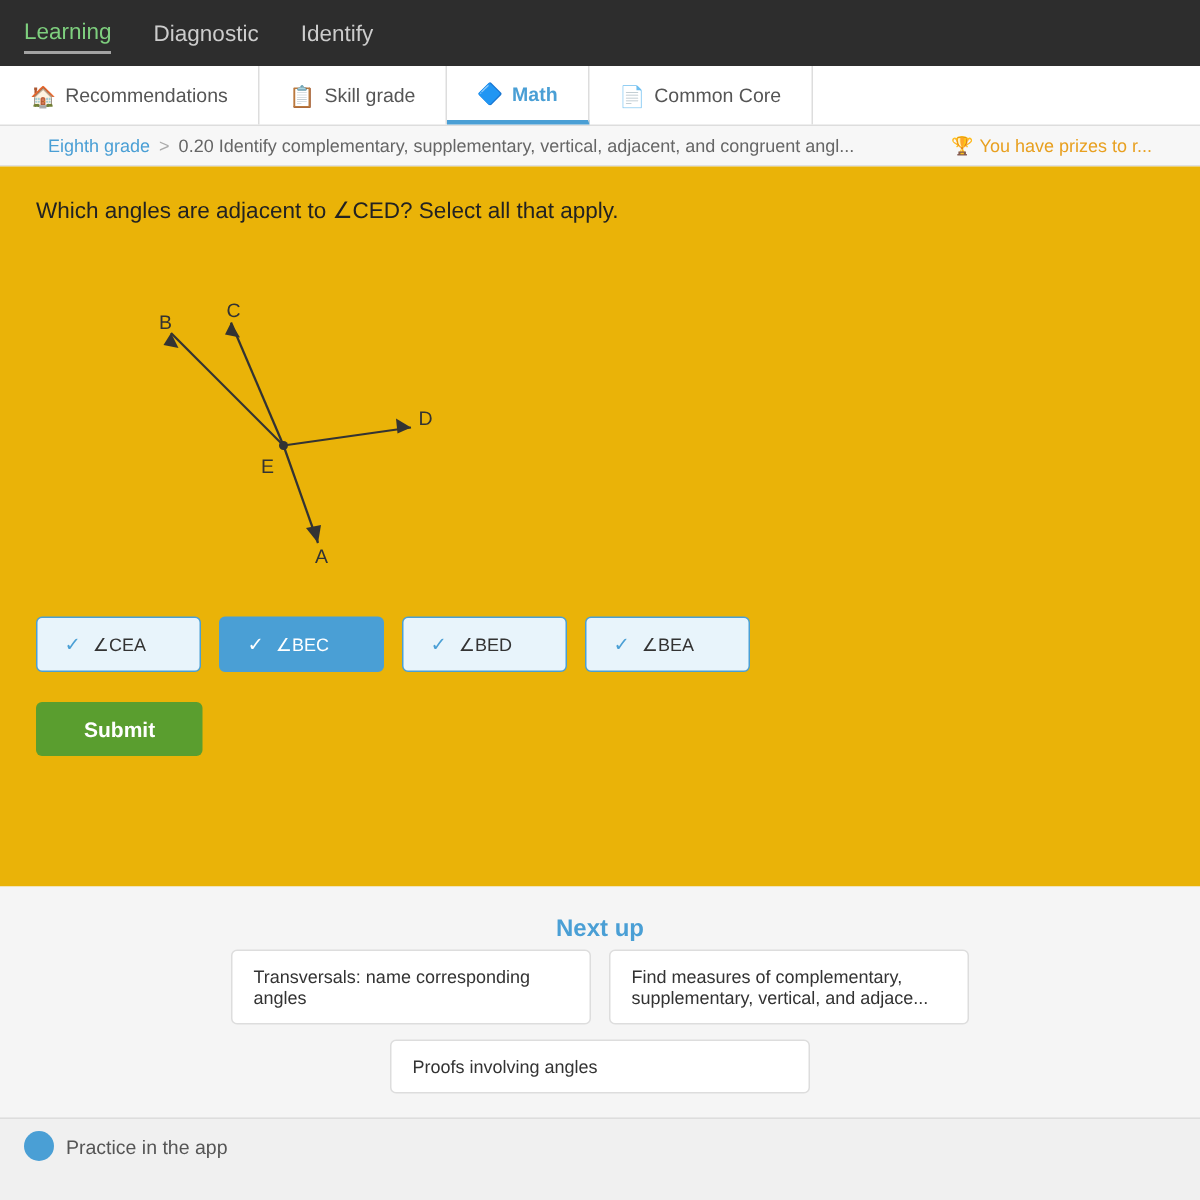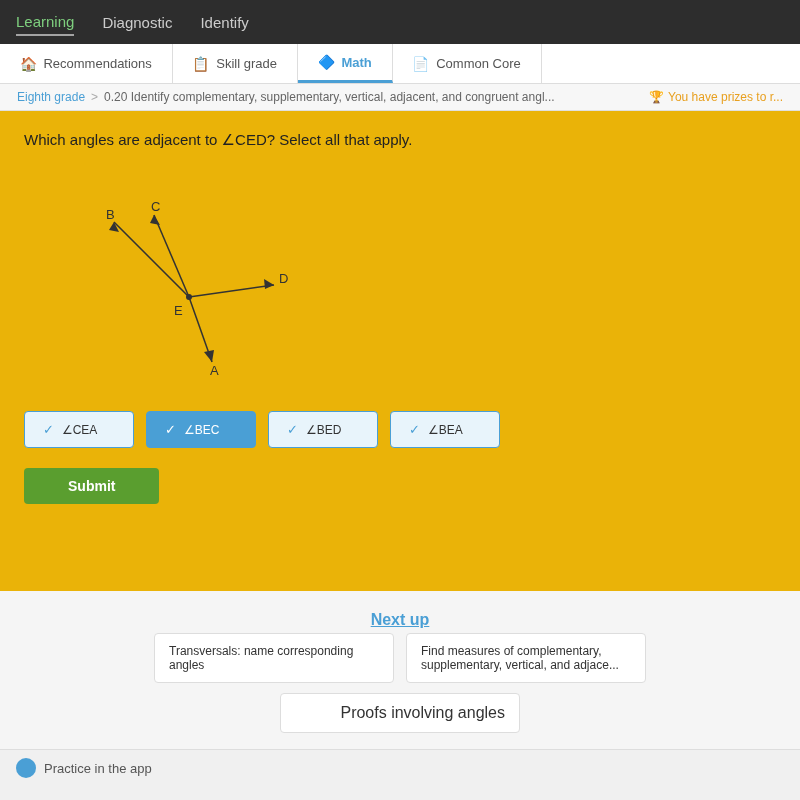--- a/index.html
+++ b/index.html
@@ -56,21 +56,21 @@
       font-weight: 600;
     }
     .tab-icon {
       font-size: 14px;
     }
 
     
     .breadcrumb {
       background: #f7f7f7;
       border-bottom: 1px solid #e0e0e0;
-      padding: 6px 17px;
+      padding: 6px 32px;
       font-size: 12px;
       color: #555;
       display: flex;
       align-items: center;
       gap: 6px;
       white-space: nowrap;
       overflow: hidden;
     }
     .breadcrumb-sep { color: #aaa; }
     .breadcrumb-link { color: #4a9fd5; cursor: pointer; }
@@ -141,39 +141,38 @@
     .choice-label {
       font-size: 12px;
     }
 
     
     .submit-btn {
       background: #5a9e2f;
       color: #fff;
       border: none;
       border-radius: 4px;
-      padding: 10px 44px;
+      padding: 10px 32px;
       font-size: 14px;
       cursor: pointer;
       font-weight: 600;
       margin-bottom: 0;
     }
 
     
     .next-up-section {
       background: #f5f5f5;
       padding: 20px 24px 16px;
       text-align: center;
     }
     .next-up-title {
       color: #4a9fd5;
       font-size: 16px;
       font-weight: 600;
       margin-bottom: 4px;
-      text-decoration: underline;
     }
     .next-up-subtitle {
       color: #444;
       font-size: 14px;
       margin-bottom: 14px;
     }
     .next-cards {
       display: flex;
       gap: 12px;
       justify-content: center;
@@ -189,25 +188,25 @@
       color: #333;
       text-align: left;
       cursor: pointer;
       width: 240px;
     }
     .next-card-bottom {
       background: #fff;
       border: 1px solid #ddd;
       border-radius: 4px;
       padding: 10px 14px;
-      font-size: 16px;
+      font-size: 12px;
       color: #333;
       cursor: pointer;
-      width: 240px;
-      text-align: right;
+      width: 280px;
+      text-align: left;
       margin: 0 auto;
     }
 
     
     .bottom-bar {
       background: #f0f0f0;
       border-top: 1px solid #ddd;
       padding: 8px 16px;
       font-size: 13px;
       color: #555;

